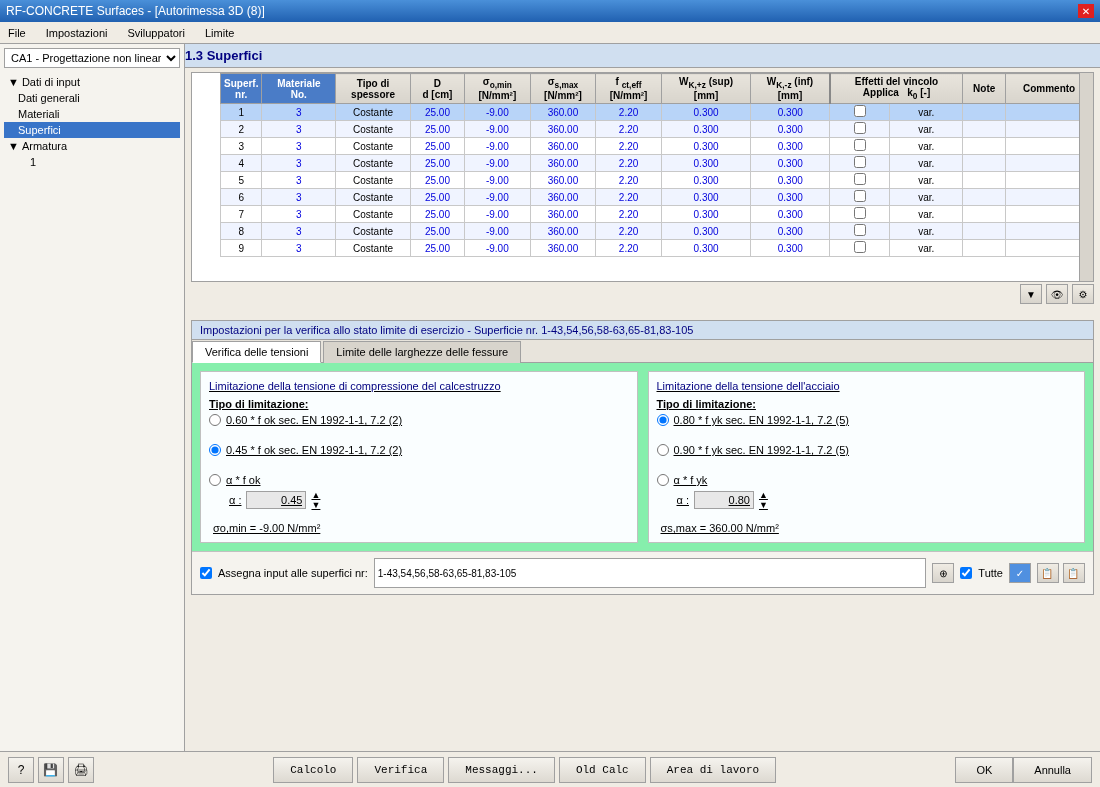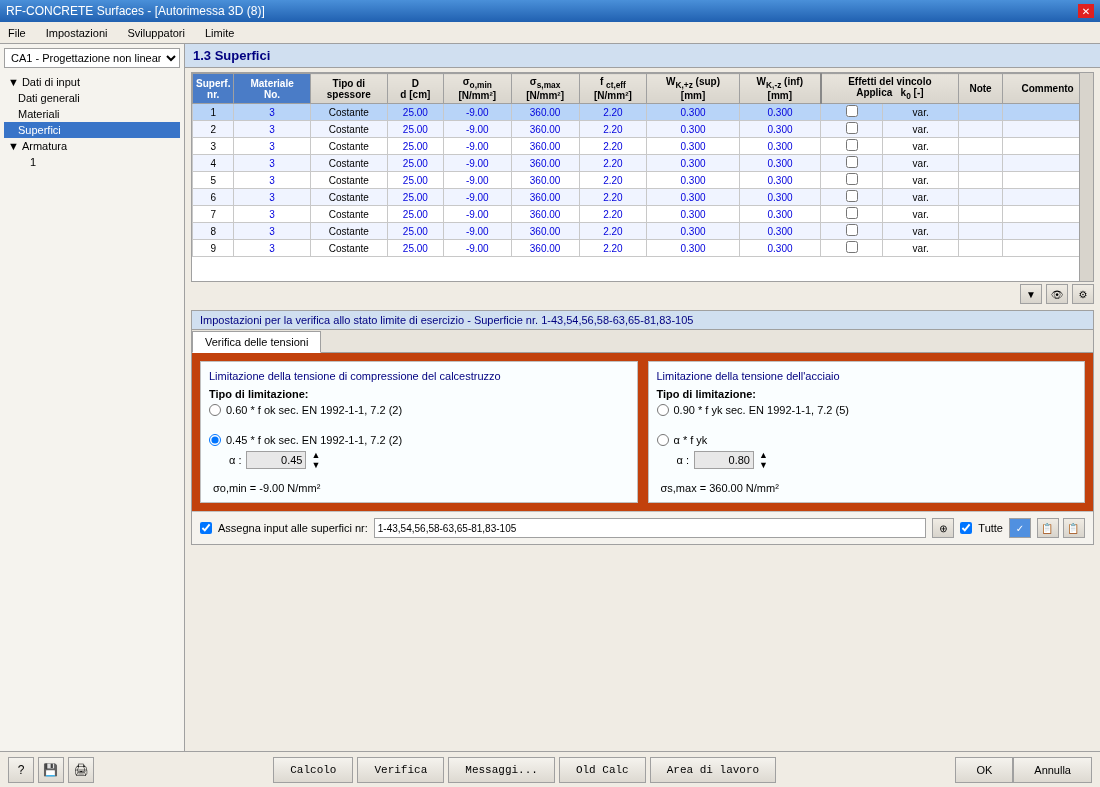--- a/index.html
+++ b/index.html
@@ -82,21 +82,21 @@
     .content-area {
       flex: 1;
       display: flex;
       flex-direction: column;
       background: #f0ece4;
       overflow: hidden;
     }
     .section-header {
       background: #d0dff0;
       border-bottom: 1px solid #a0a0a0;
-      padding: 4px 8px;
+      padding: 4px 0;
       font-size: 13px;
       font-weight: bold;
       color: #000080;
     }
     .table-container {
       border: 1px solid #a0a0a0;
       margin: 4px 6px;
       background: white;
       overflow: hidden;
       position: relative;
@@ -139,23 +139,23 @@
       height: 20px;
       border: 1px solid #a0a0a0;
       background: linear-gradient(to bottom, #f0ece4, #d8d4cc);
       cursor: pointer;
       display: flex;
       align-items: center;
       justify-content: center;
       font-size: 10px;
     }
     .settings-panel {
-      margin: 4px 6px;
-      border: 1px solid #a0a0a0;
-      background: #c2410c;
+      margin: 14px 6px;
+      border: 1px solid #a0a0a0;
+      background: #86efac;
     }
     .settings-title {
       background: #d0dff0;
       padding: 3px 8px;
       font-size: 11px;
       color: #000080;
       border-bottom: 1px solid #a0a0a0;
     }
     .tabs-container {
       display: flex;
@@ -175,20 +175,21 @@
     }
     .tab.active {
       background: white;
       border-bottom: 1px solid white;
       z-index: 1;
     }
     .tab-content {
       display: flex;
       padding: 8px;
       gap: 10px;
+      text-decoration: underline;
     }
     .limitation-box {
       flex: 1;
       border: 1px solid #c0c0c0;
       padding: 8px;
       background: #fafeff;
     }
     .limitation-box h4 {
       font-size: 11px;
       color: #000080;
@@ -232,21 +233,21 @@
     .assign-row {
       display: flex;
       align-items: center;
       gap: 6px;
       padding: 6px 8px;
       border-top: 1px solid #c0c0c0;
       background: #f5f3ee;
     }
     .assign-input {
       flex: 1;
-      height: 20px;
+      height: 30px;
       border: 1px solid #a0a0a0;
       font-size: 10px;
       padding: 1px 3px;
       background: white;
     }
     .bottom-toolbar {
       height: 36px;
       background: #f0ece4;
       border-top: 1px solid #a0a0a0;
       display: flex;
@@ -360,21 +361,21 @@
         <span>1</span>
       </div>
     </div>
   </div>
 
   <div class="content-area">
     <div class="section-header">
       <span>1.3 Superfici</span>
     </div>
 
-    <div class="table-container" style="height: 210px; overflow-y: hidden; margin-bottom:0;">
+    <div class="table-container" style="height: 210px; overflow-y: hidden; margin-bottom:0;padding-left:28px;">
       <table class="data-table">
         <thead>
           <tr>
             <th class="col-a row-num">Superf.<br>nr.</th>
             <th class="col-a">Materiale<br>No.</th>
             <th>Tipo di<br>spessore</th>
             <th>D<br>d [cm]</th>
             <th>σ<sub>o,min</sub><br>[N/mm²]</th>
             <th>σ<sub>s,max</sub><br>[N/mm²]</th>
             <th>f <sub>ct,eff</sub><br>[N/mm²]</th>
@@ -530,49 +531,58 @@
       <button class="icon-btn" title="Filter">▼</button>
       <button class="icon-btn" title="View">👁</button>
       <button class="icon-btn" title="Settings">⚙</button>
     </div>
 
     <div class="settings-panel">
       <div class="settings-title">Impostazioni per la verifica allo stato limite di esercizio - Superficie nr. 1-43,54,56,58-63,65-81,83-105</div>
 
       <div class="tabs-container">
         <div class="tab active">Verifica delle tensioni</div>
+        <div class="tab">Limite delle larghezze delle fessure</div>
       </div>
 
       <div class="tab-content">
 
         <div class="limitation-box">
           <h4>Limitazione della tensione di compressione del calcestruzzo</h4>
           <div class="type-label">Tipo di limitazione:</div>
           <div class="radio-group">
             <label class="radio-item">
               <input type="radio" name="concrete" style="">
               <span>0.60 * f ok sec. EN 1992-1-1, 7.2 (2)</span>
             </label>
             <label class="radio-item">
               <input type="radio" name="concrete" checked="" style="">
               <span>0.45 * f ok sec. EN 1992-1-1, 7.2 (2)</span>
             </label>
+            <label class="radio-item">
+              <input type="radio" name="concrete" style="">
+              <span>α * f ok</span>
+            </label>
           </div>
           <div class="alpha-row">
             <span>α :</span>
             <input type="text" class="spin-input" value="0.45" style="">
             <span style="cursor:pointer; font-size:9px;">▲<br>▼</span>
           </div>
           <div class="result-text">σo,min = -9.00 N/mm²</div>
         </div>
 
         <div class="limitation-box">
           <h4>Limitazione della tensione dell'acciaio</h4>
           <div class="type-label">Tipo di limitazione:</div>
           <div class="radio-group">
+            <label class="radio-item">
+              <input type="radio" name="steel" checked="" style="">
+              <span>0.80 * f yk sec. EN 1992-1-1, 7.2 (5)</span>
+            </label>
             <label class="radio-item">
               <input type="radio" name="steel" style="">
               <span>0.90 * f yk sec. EN 1992-1-1, 7.2 (5)</span>
             </label>
             <label class="radio-item">
               <input type="radio" name="steel" style="">
               <span>α * f yk</span>
             </label>
           </div>
           <div class="alpha-row">

